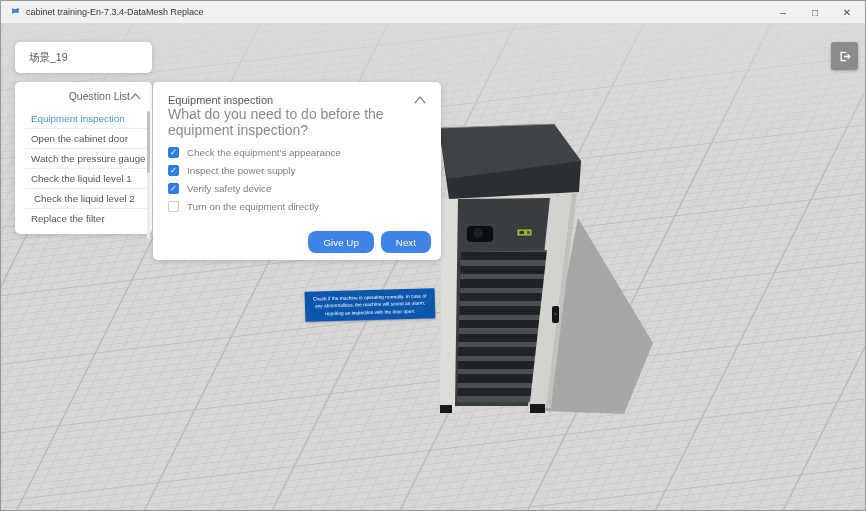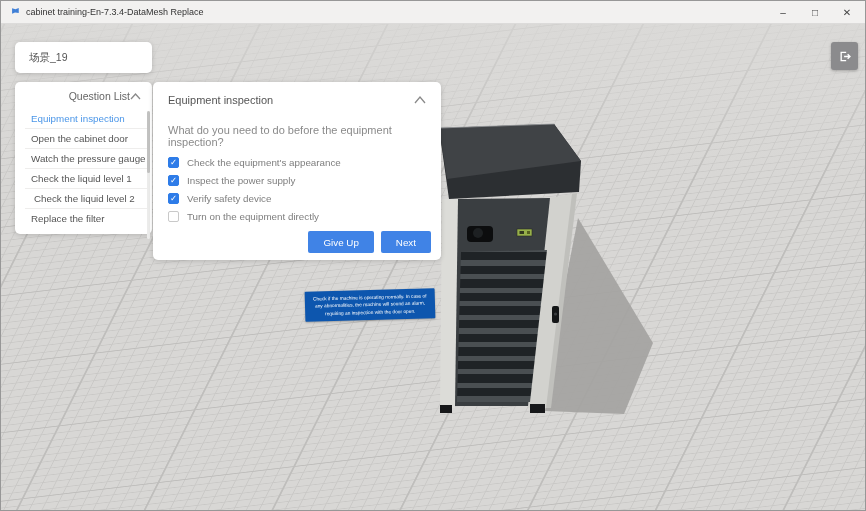--- a/index.html
+++ b/index.html
@@ -54,30 +54,30 @@
   .q-item.active{color:#4b96e8;}
   .q-item.indent{padding-left:9px;}
   .q-scrollbar{position:absolute;right:-3px;top:2px;width:3px;height:128px;
     background:#ececeb;border-radius:2px;}
   .q-thumb{position:absolute;top:0;left:0;width:3px;height:62px;background:#c2c2c1;
     border-radius:2px;}
   
   .quiz{left:152px;top:58px;width:288px;height:178px;box-sizing:border-box;padding:12px 15px;}
   .quiz-header{display:flex;align-items:center;justify-content:space-between;}
   .quiz-title{font-size:11px;color:#555;}
-  .quiz-question{margin-top:18px;font-size:11px;color:#8a8a8a;}
+  .quiz-question{margin-top:0;font-size:14px;color:#8a8a8a;}
   .opts{margin-top:9px;}
   .opt{display:flex;align-items:center;margin:0 0 7px 0;}
   .cb{width:11px;height:11px;box-sizing:border-box;border:1px solid #c9c9c9;border-radius:2px;
     background:#fff;display:flex;align-items:center;justify-content:center;cursor:pointer;flex:0 0 auto;}
   .cb.checked{background:#2e7ce8;border-color:#2e7ce8;}
   .cb.checked::after{content:"✓";color:#fff;font-size:8.5px;line-height:1;}
   .opt-label{margin-left:8px;font-size:9.8px;color:#7e7e7e;}
   .quiz-buttons{position:absolute;right:10px;bottom:7px;display:flex;gap:7px;}
-  .btn{height:22px;border:none;border-radius:2px;background:#4083e6;color:#fff;
+  .btn{height:22px;border:none;border-radius:8px;background:#4083e6;color:#fff;
     font-size:9.8px;font-family:"Liberation Sans",sans-serif;padding:0 15px;cursor:pointer;}
   .chev{flex:0 0 auto;cursor:pointer;}
   
   .tooltip3d{position:absolute;left:304px;top:266px;width:118px;
     background:#0d56ae;color:#fff;font-size:4.8px;line-height:1.55;text-align:center;
     padding:4px 6px;border-radius:1px;transform:rotate(-1.6deg);
     box-shadow:0 1px 2px rgba(0,0,0,0.25);}
 </style>
 </head>
 <body>

